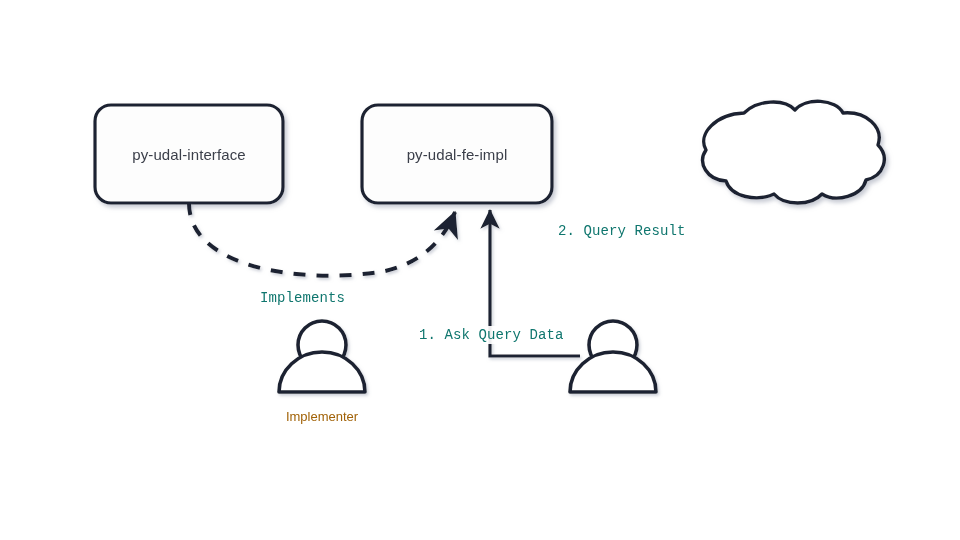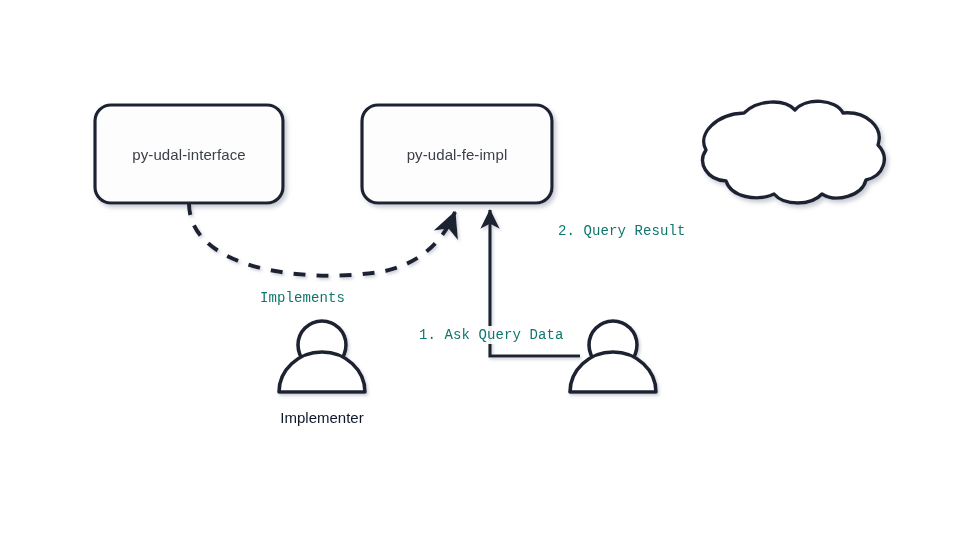--- a/index.html
+++ b/index.html
@@ -36,22 +36,22 @@
     font-size: 14px;
     color: #0f766e;
     white-space: nowrap;
     background: rgba(255,255,255,0.92);
     padding: 1px 2px;
     letter-spacing: 0.1px;
   }
   .actor-label {
     position: absolute;
     font-family: "Liberation Sans", sans-serif;
-    font-size: 15px;
-    color: #0f172a;
+    font-size: 13px;
+    color: #a16207;
     white-space: nowrap;
   }
 </style>
 </head>
 <body>
 
 <div id="canvas">
 
   <svg id="diagram-svg" viewBox="0 0 960 540">
     <defs>

